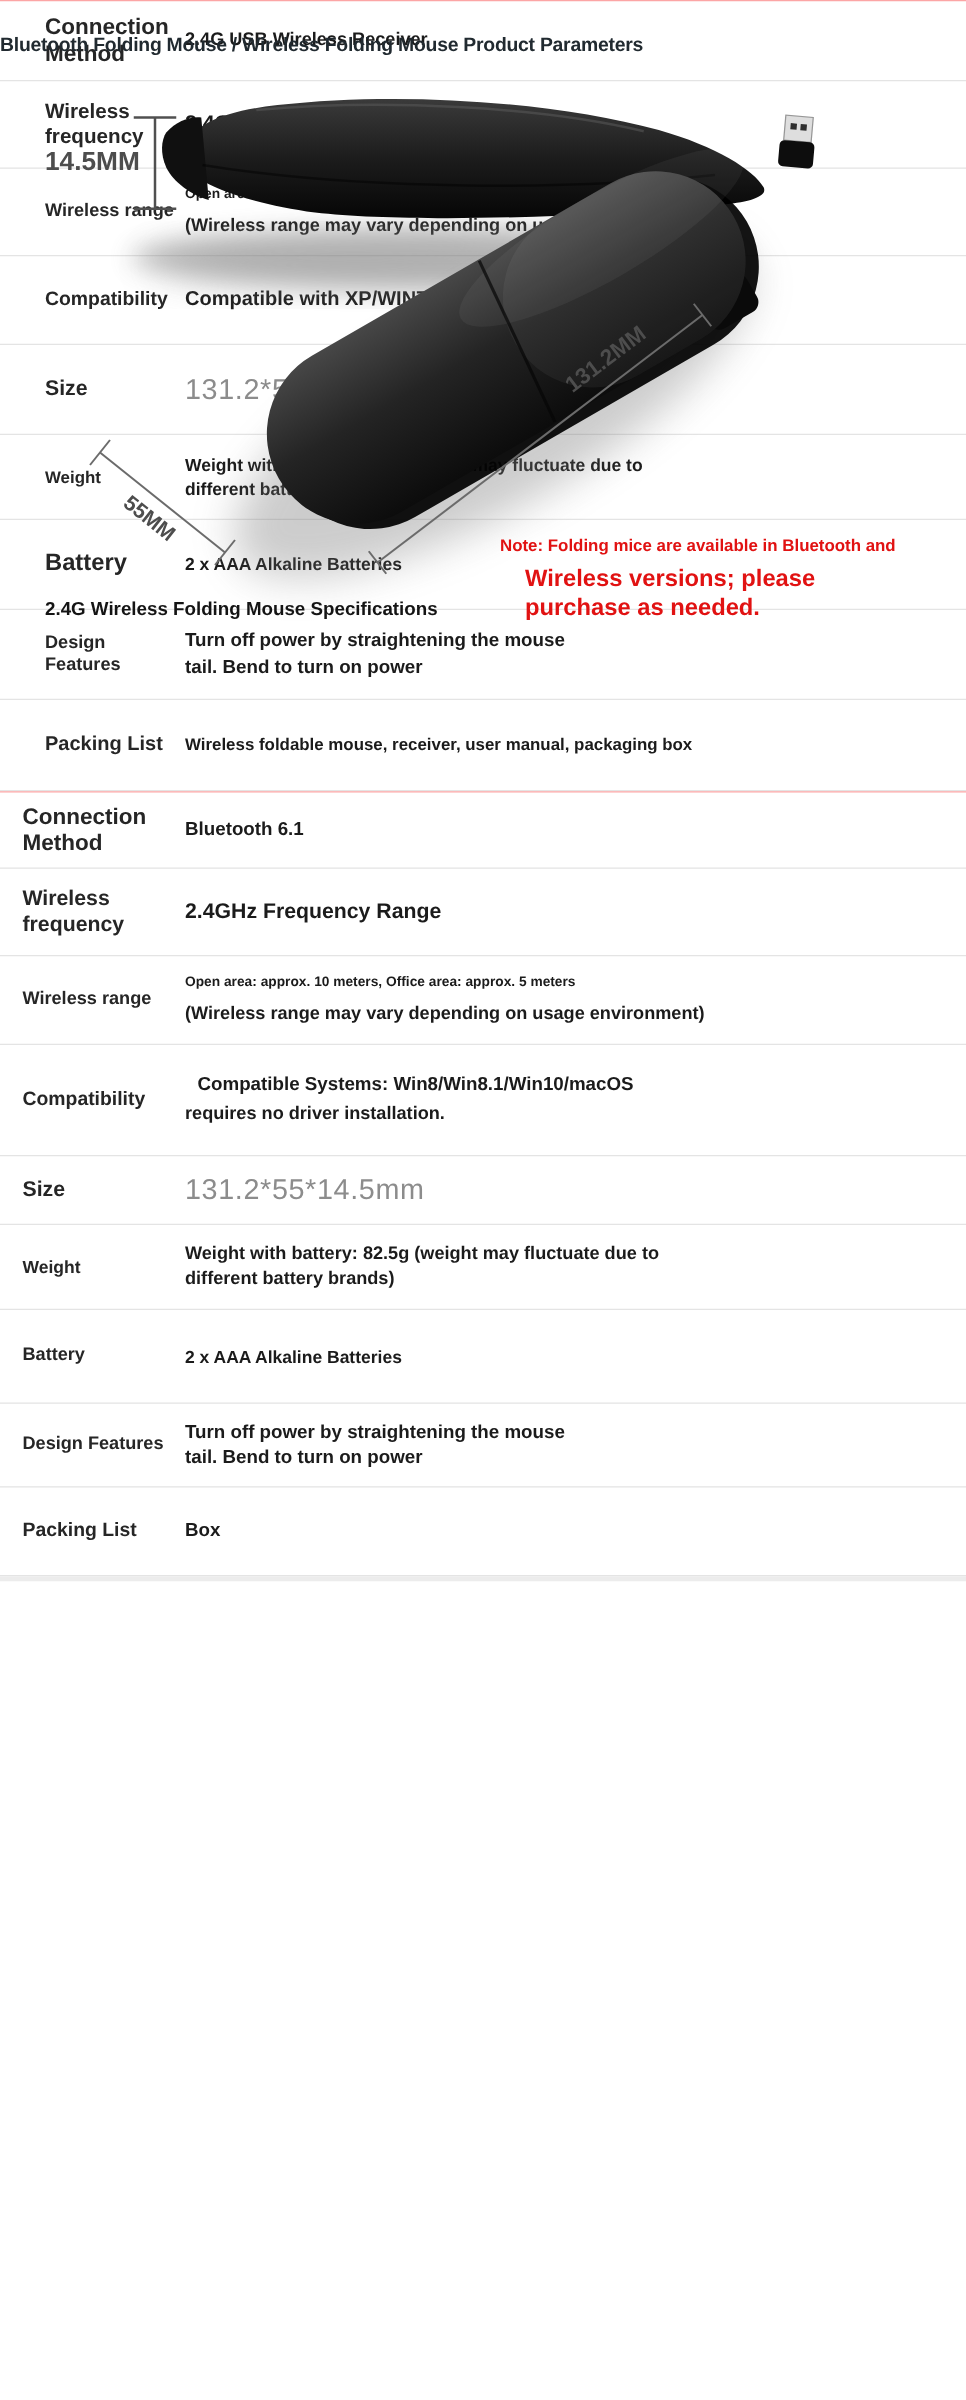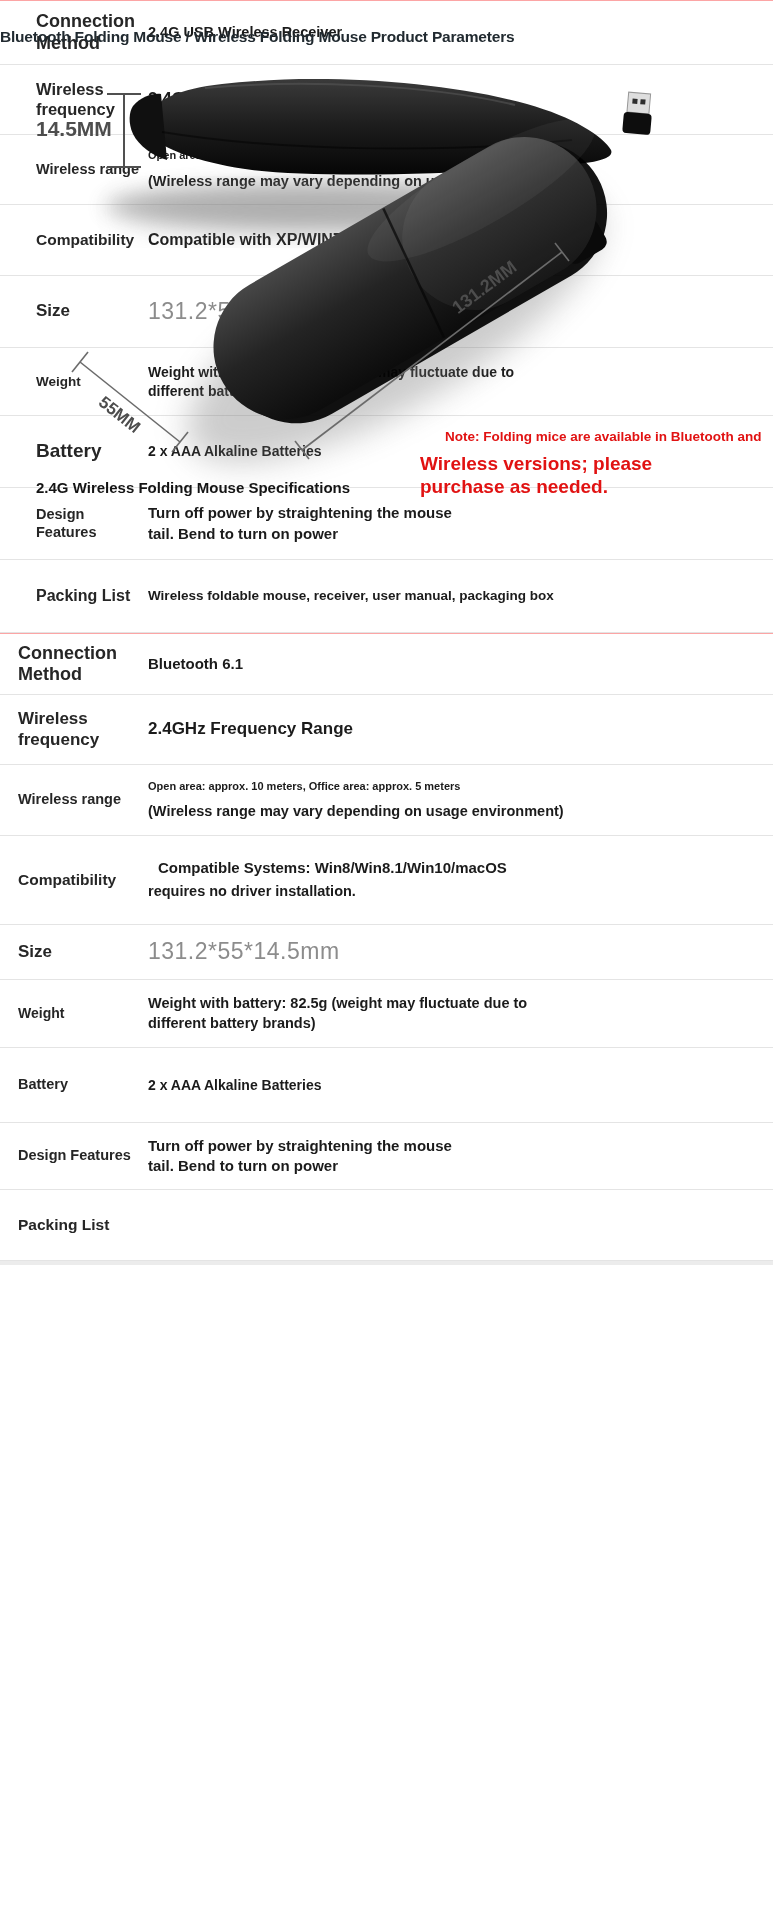--- a/index.html
+++ b/index.html
@@ -4,21 +4,21 @@
 <style>
   html,body{margin:0;padding:0;background:#ffffff;}
   .page{position:relative;width:773px;height:1920px;background:#ffffff;overflow:hidden;
         font-family:"Liberation Sans","DejaVu Sans",sans-serif;color:#1b1b1b;}
   
   .hero{position:absolute;top:0;left:0;width:773px;height:528px;}
   .hero svg{position:absolute;top:0;left:0;}
   .page-title{position:absolute;top:28px;left:0;width:720px;text-align:left;
       font-size:15.5px;font-weight:bold;color:#212a30;letter-spacing:-0.2px;}
   .note-line1{position:absolute;top:429px;left:400px;white-space:nowrap;
-      font-size:13.5px;font-weight:bold;margin-left:45px;}
+      font-size:13.5px;font-weight:bold;}
   .note-block{position:absolute;top:452px;left:420px;width:320px;text-align:left;
       font-size:19px;font-weight:bold;line-height:1.22;}
   .sec-heading-1{position:absolute;top:479px;left:36px;font-size:15px;font-weight:bold;color:#141414;}
   svg text{font-family:"Liberation Sans","DejaVu Sans",sans-serif;font-weight:bold;fill:#4d4d4d;}
   
   .spec-table{width:773px;border-top:1px solid #fca5a5;}
   .spec-table .row{display:flex;align-items:center;box-sizing:border-box;
       border-bottom:1px solid #e4e4e4;}
   .spec-table .label{width:148px;box-sizing:border-box;font-weight:bold;color:#262626;line-height:1.18;}
   #t1 .label{padding-left:36px;}
@@ -274,19 +274,20 @@
     <div class="row">
       <div class="label">Design Features</div>
       <div class="value">
         <div class="vl">Turn off power by straightening the mouse</div>
         <div class="vl">tail. Bend to turn on power</div>
       </div>
     </div>
     <div class="row">
       <div class="label">Packing List</div>
       <div class="value">
+        <div class="vl">Box</div>
       </div>
     </div>
   </div>
 
   <div class="bottom-strip"></div>
 
 </div>
 
 </body></html>

